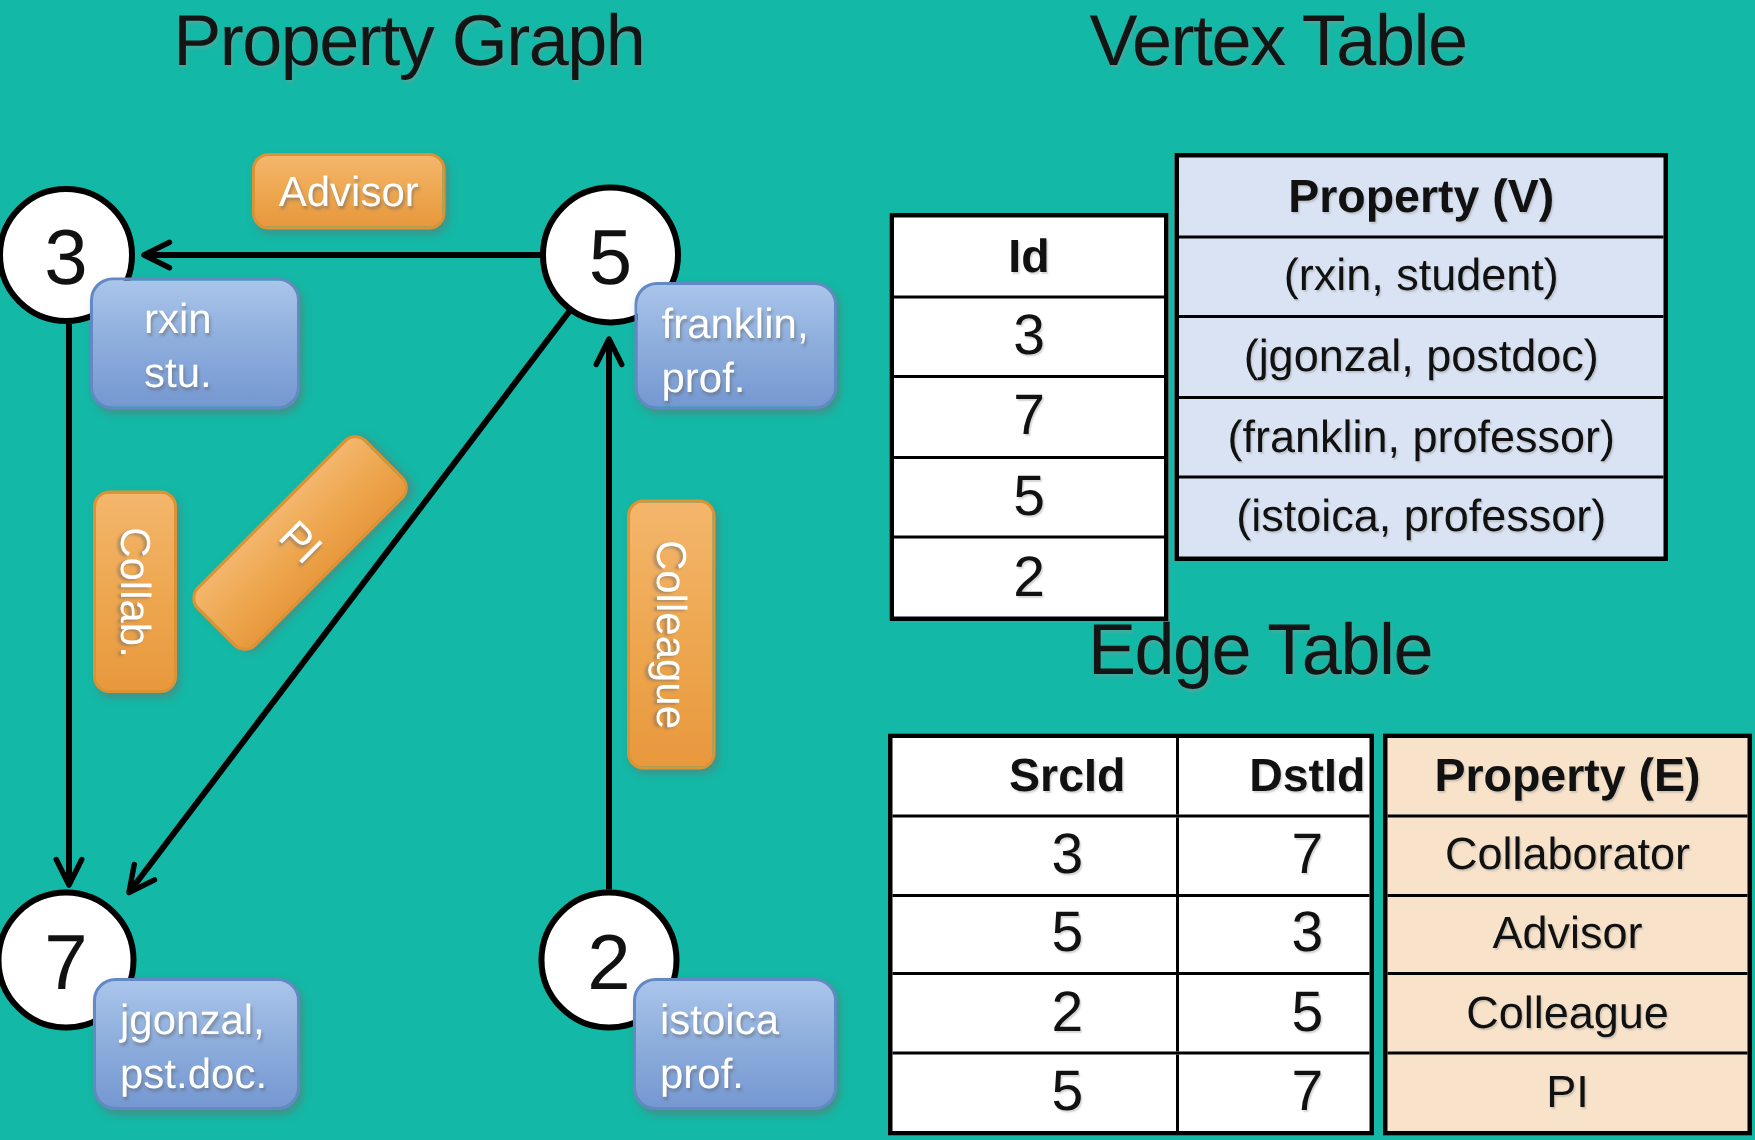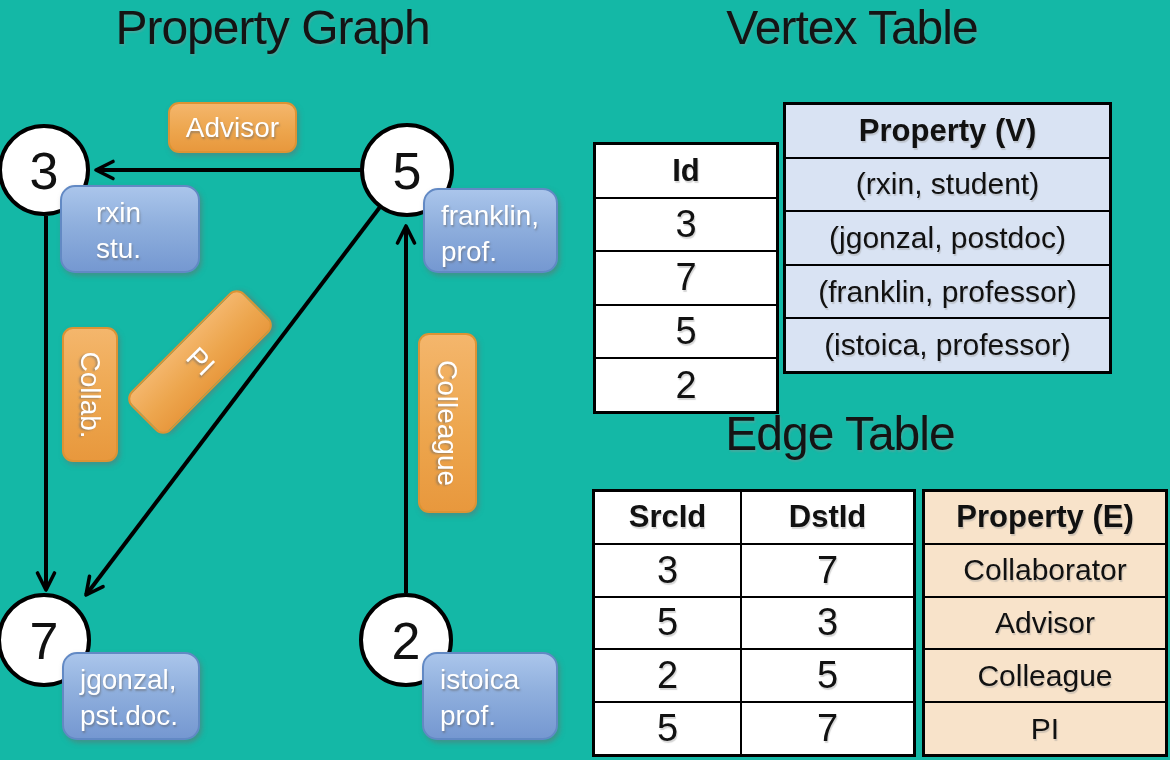--- a/index.html
+++ b/index.html
@@ -56,21 +56,21 @@
   }
   .tbl .row{
     flex:1;display:flex;align-items:center;justify-content:center;
     border-top:2px solid #000;text-shadow:1px 1.5px 1px rgba(150,150,150,.4);
   }
   .tbl .row:first-child{border-top:none;}
   .tbl .hdr{font-weight:bold;font-size:31px;}
   .tbl .num{font-size:38px;}
   .tbl .txt{font-size:30px;}
   .tbl .split{display:flex;align-items:stretch;padding:0;}
-  .tbl .split .cell{display:flex;align-items:center;justify-content:center;}
+  .tbl .split .cell{display:flex;align-items:center;justify-content:center;padding-left:44px;}
   .tbl .split .c1{width:145px;border-right:2px solid #000;}
   .tbl .split .c2{flex:1;}
 
   #vertex-id-table{left:593px;top:102px;width:186px;height:272px;margin-top:40px;}
   #vertex-prop-table{left:783px;top:102px;width:329px;height:272px;background:#d9e3f3;}
   #edge-srcdst-table{left:592px;top:489px;width:324px;height:268px;}
   #edge-prop-table{left:922px;top:489px;width:246px;height:268px;background:#f8e3ca;}
 </style>
 </head>
 <body>

